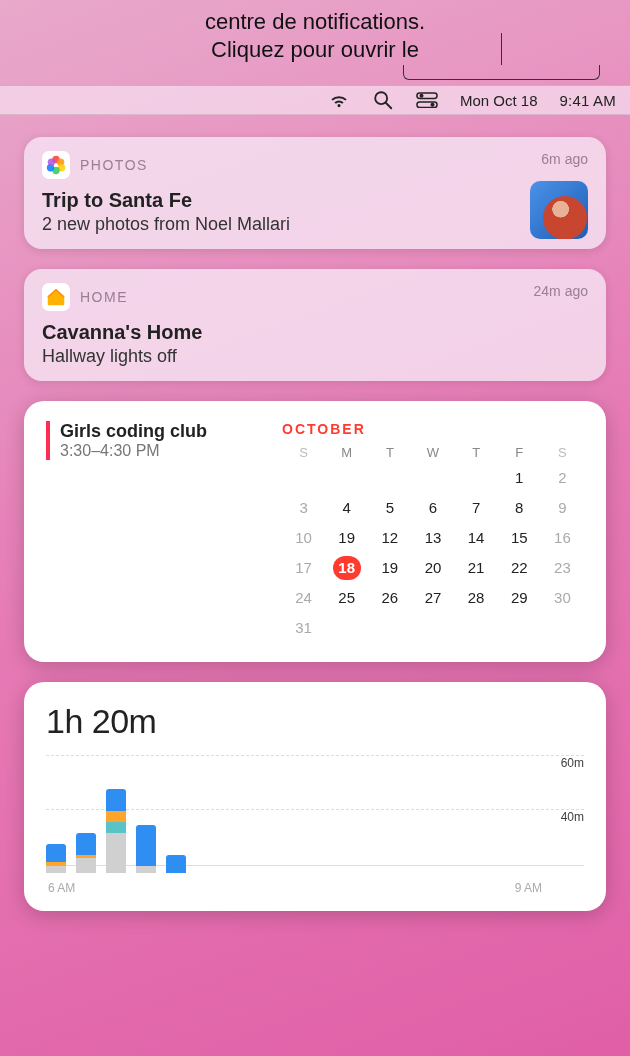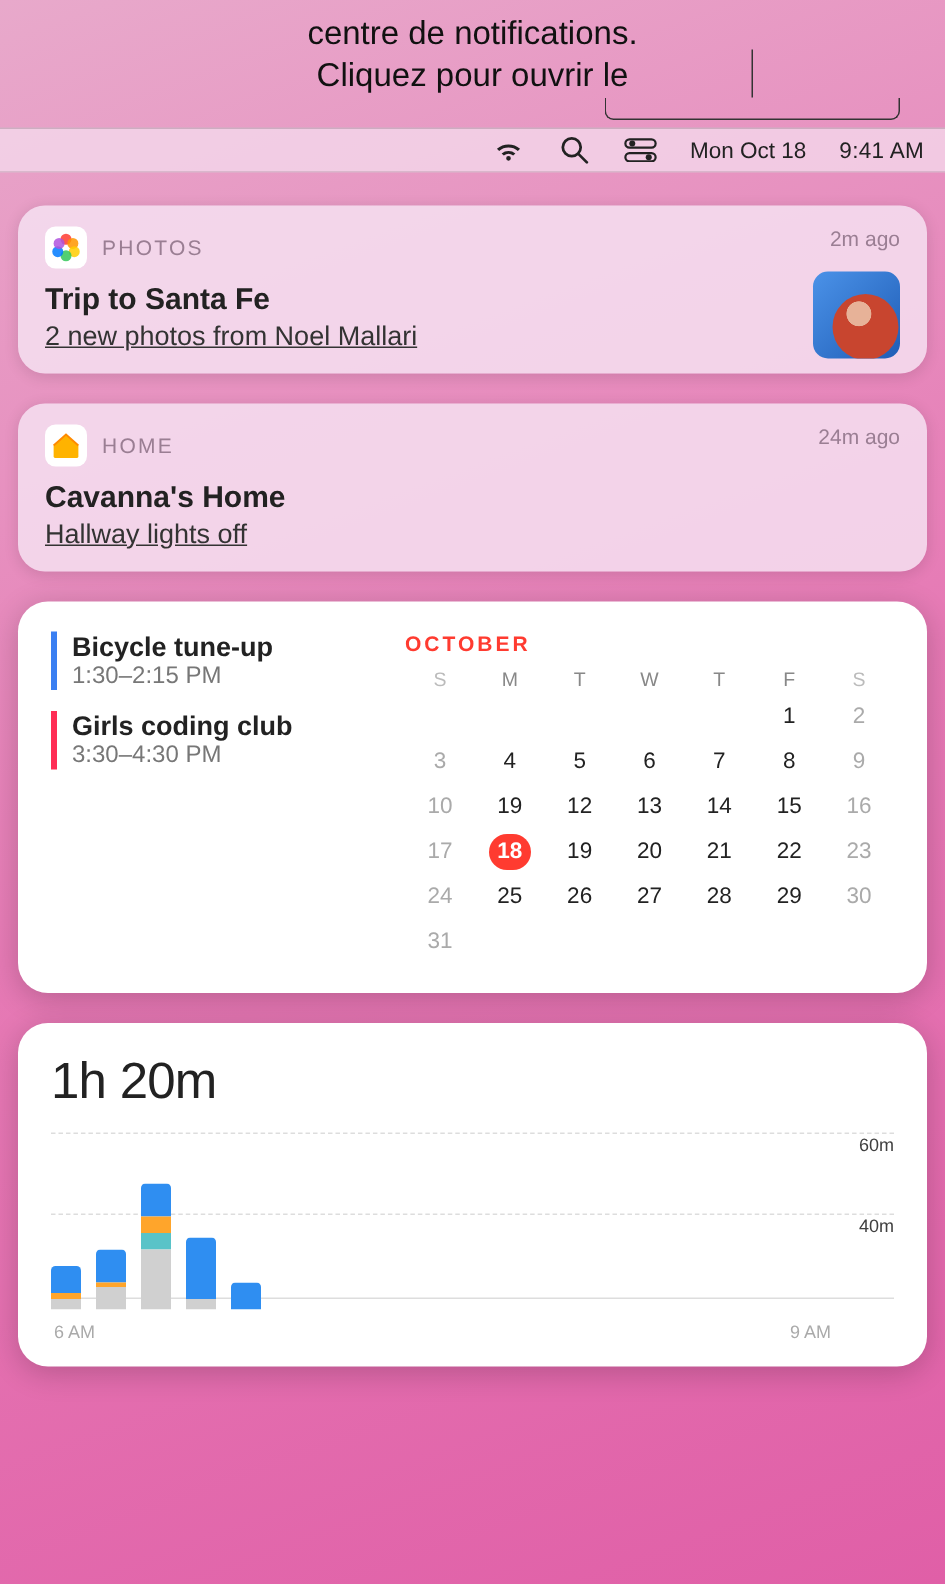--- a/index.html
+++ b/index.html
@@ -20,36 +20,36 @@
 
   .menubar {
     display:flex; align-items:center; justify-content:flex-end;
     gap: 22px; padding: 2px 14px; height: 30px;
     background: rgba(245, 220, 238, .75); border-top: 1px solid rgba(0,0,0,.15); border-bottom: 1px solid rgba(0,0,0,.1);
   }
   .menubar .icon { width: 22px; height: 18px; display:flex; align-items:center; justify-content:center; }
   .menubar .clock { font-size: 15px; color:#222; letter-spacing:.2px; }
   .menubar .date { font-size: 15px; color:#222; }
 
-  .panel { padding: 22px 12px; display:flex; flex-direction:column; gap: 20px; }
+  .panel { padding: 22px 24px; display:flex; flex-direction:column; gap: 20px; }
 
   .notif {
     background: rgba(245, 225, 241, 0.85);
     border-radius: 18px; padding: 14px 18px; position:relative;
     box-shadow: 0 2px 10px rgba(0,0,0,.12);
   }
   .notif-header { display:flex; align-items:center; gap:10px; }
   .app-icon { width:28px; height:28px; border-radius:7px; display:flex; align-items:center; justify-content:center; }
   .app-icon.photos { background: #fff; }
   .app-icon.home   { background: #fff; }
   .app-icon svg { width: 22px; height: 22px; display:block; }
   .app-name { font-size:14px; letter-spacing:1.5px; color: #9a7e93; text-transform: uppercase; }
   .notif-time { position:absolute; top:14px; right:18px; font-size:14px; color:#9a7e93; }
   .notif-title { margin-top:10px; font-size:20px; font-weight:700; color:#222; }
-  .notif-body  { font-size:18px; color:#333; margin-top:2px;text-decoration:underline; }
+  .notif-body  { font-size:18px; color:#333; margin-top:2px; }
   .notif-thumb {
     position:absolute; right:18px; top:44px; width:58px; height:58px; border-radius:10px;
     background: linear-gradient(135deg,#4b92e8,#1f5db6);
     display:flex; align-items:center; justify-content:center; overflow:hidden;
   }
   .thumb-person {
     width: 44px; height: 44px; border-radius:50%;
     background: radial-gradient(circle at 40% 30%, #e7b298 0 20%, #c8452f 21% 100%);
     transform: translate(6px,8px);
   }
@@ -145,21 +145,21 @@
           <circle cx="12" cy="6" r="4" fill="#ff3b30" opacity=".85"></circle>
           <circle cx="17" cy="9" r="4" fill="#ff9500" opacity=".85"></circle>
           <circle cx="18" cy="15" r="4" fill="#ffcc00" opacity=".85"></circle>
           <circle cx="12" cy="18" r="4" fill="#34c759" opacity=".85"></circle>
           <circle cx="6" cy="15" r="4" fill="#007aff" opacity=".85"></circle>
           <circle cx="7" cy="9" r="4" fill="#af52de" opacity=".85"></circle>
         </svg>
       </span>
       <span class="app-name">PHOTOS</span>
     </div>
-    <div class="notif-time">2m ago</div>
+    <div class="notif-time">6m ago</div>
     <div class="notif-title">Trip to Santa Fe</div>
     <div class="notif-body">2 new photos from Noel Mallari</div>
     <div class="notif-thumb">
       <div class="thumb-person"></div>
     </div>
   </div>
 
   <div class="notif">
     <div class="notif-header">
       <span class="app-icon home">
@@ -170,24 +170,20 @@
       </span>
       <span class="app-name">HOME</span>
     </div>
     <div class="notif-time">24m ago</div>
     <div class="notif-title">Cavanna's Home</div>
     <div class="notif-body">Hallway lights off</div>
   </div>
 
   <div class="widget cal-widget">
     <div class="events">
-      <div class="event" style="border-left-color:#3a7ff2">
-        <div class="event-title">Bicycle tune-up</div>
-        <div class="event-time">1:30–2:15 PM</div>
-      </div>
       <div class="event" style="border-left-color:#ff2d55">
         <div class="event-title">Girls coding club</div>
         <div class="event-time">3:30–4:30 PM</div>
       </div>
     </div>
     <div class="cal">
       <div class="cal-month">OCTOBER</div>
       <div class="cal-grid" id="cal-grid">
           <div class="cal-dow sun">S</div>
           <div class="cal-dow">M</div>

